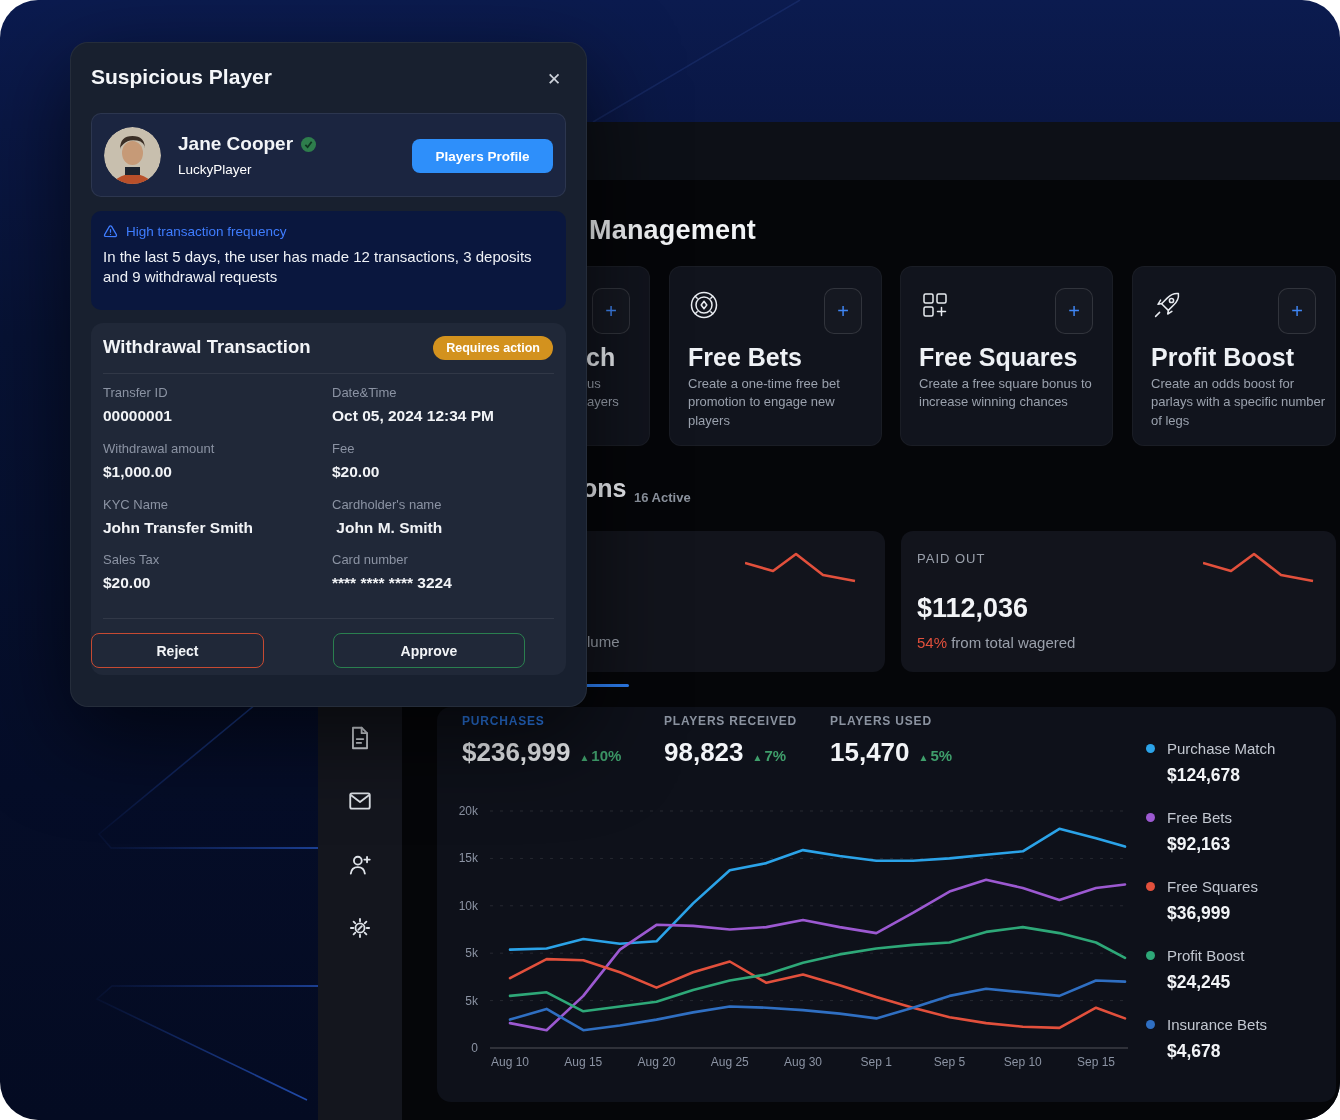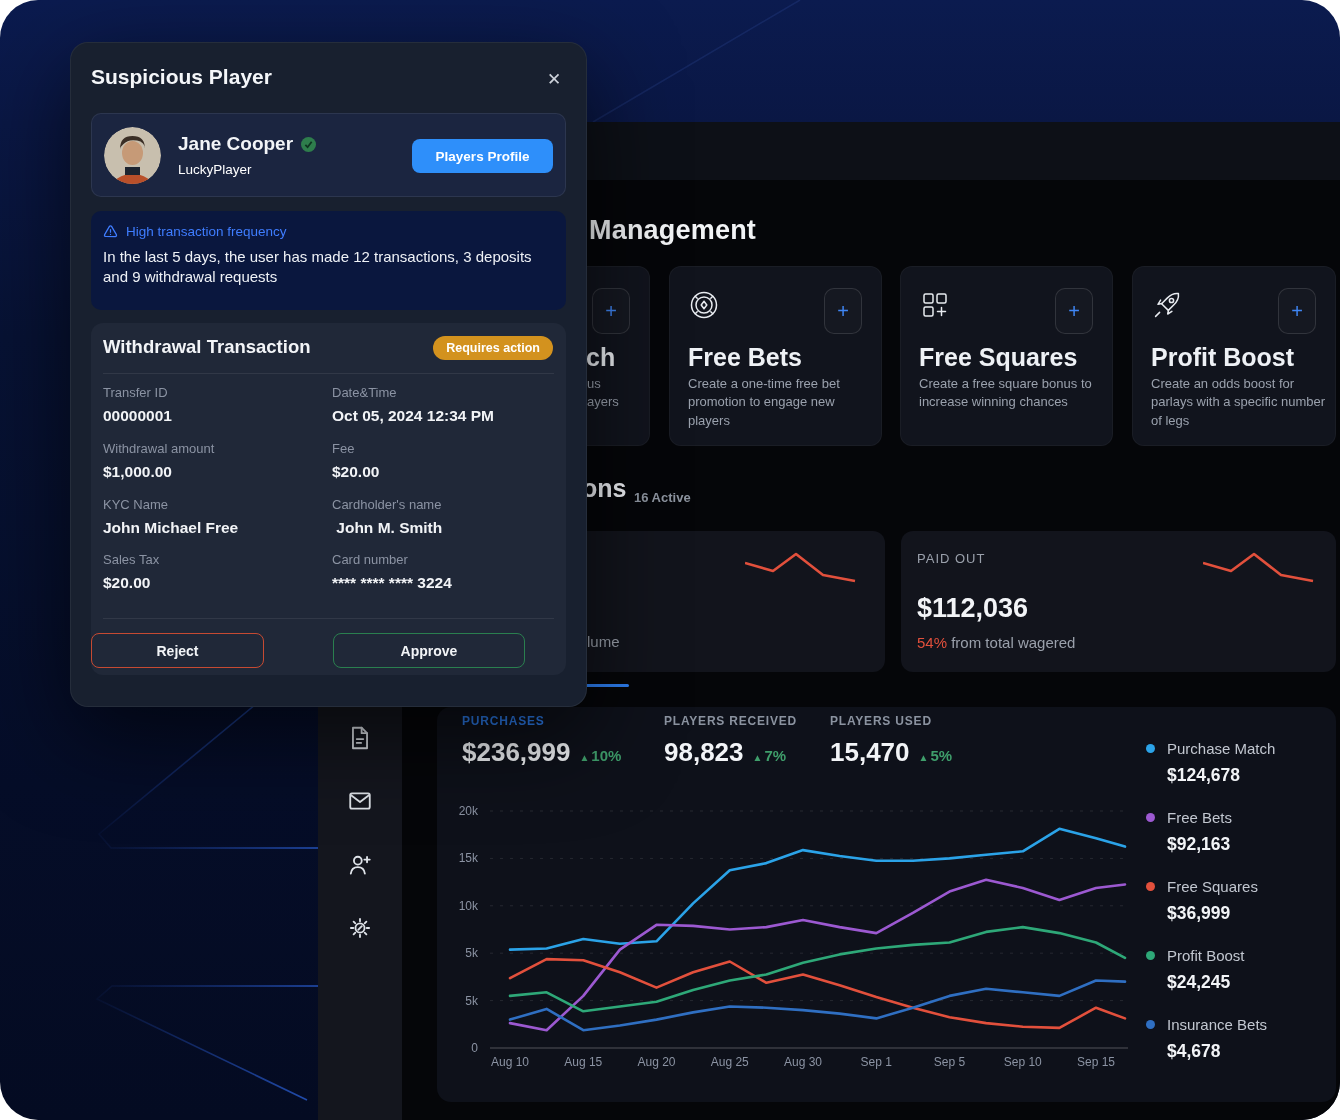--- a/index.html
+++ b/index.html
@@ -338,21 +338,21 @@
       <div class="field" style="left:12px;top:118px;">
         <div class="f-label">Withdrawal amount</div>
         <div class="f-value">$1,000.00</div>
       </div>
       <div class="field" style="left:241px;top:118px;">
         <div class="f-label">Fee</div>
         <div class="f-value">$20.00</div>
       </div>
       <div class="field" style="left:12px;top:174px;">
         <div class="f-label">KYC Name</div>
-        <div class="f-value">John Michael Free</div>
+        <div class="f-value">John Transfer Smith</div>
       </div>
       <div class="field" style="left:241px;top:174px;">
         <div class="f-label">Cardholder's name</div>
         <div class="f-value"> John M. Smith</div>
       </div>
       <div class="field" style="left:12px;top:229px;">
         <div class="f-label">Sales Tax</div>
         <div class="f-value">$20.00</div>
       </div>
       <div class="field" style="left:241px;top:229px;">

